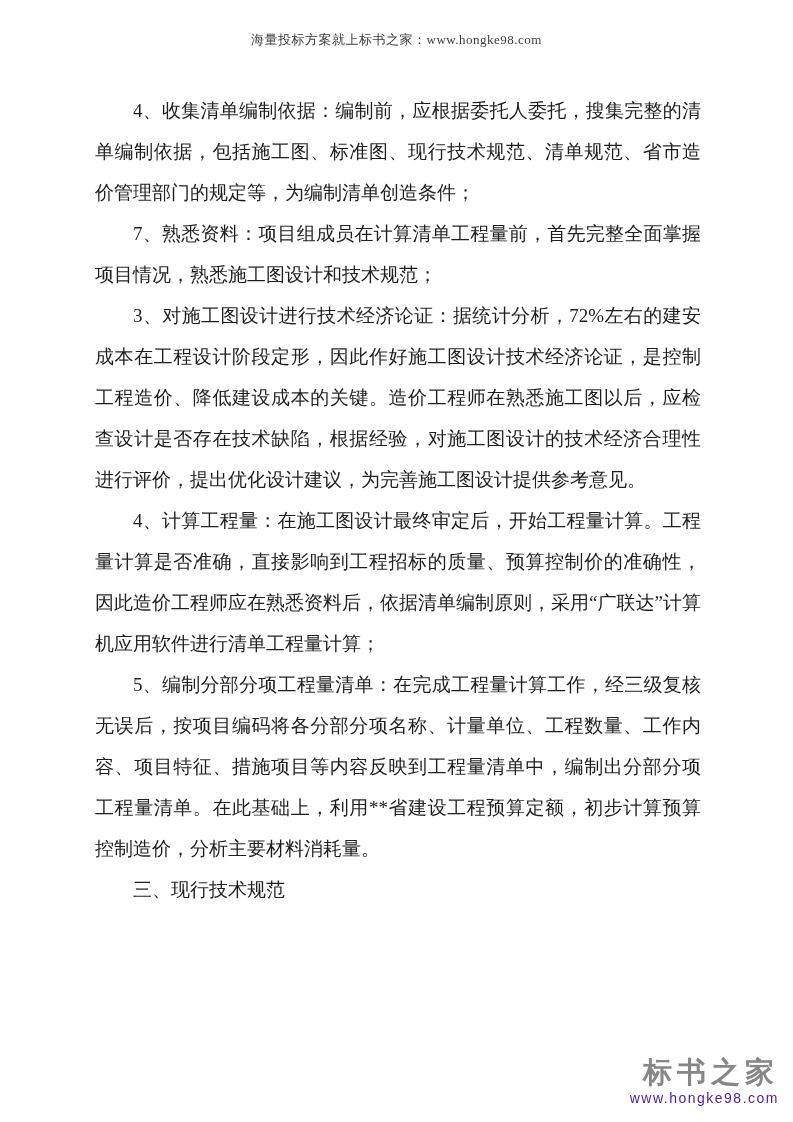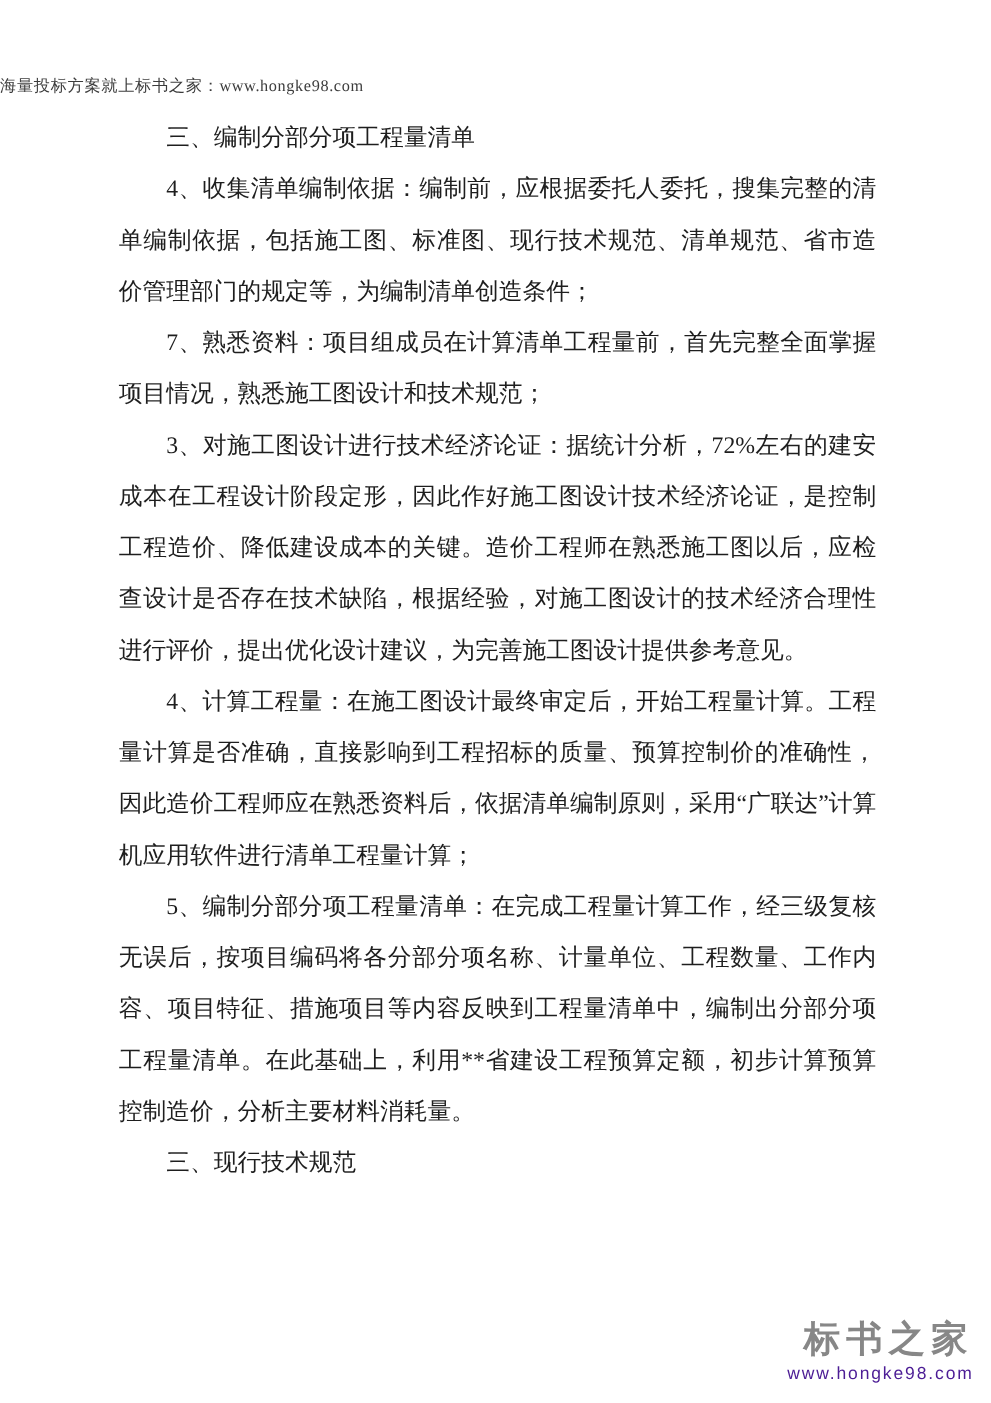--- a/index.html
+++ b/index.html
@@ -10,23 +10,24 @@
   .page {
     position: relative;
     width: 793px;
     height: 1122px;
     background: #ffffff;
     overflow: hidden;
     font-family: "Liberation Serif", "DejaVu Serif", serif;
   }
   .page-header {
     position: absolute;
-    top: 60px;
+    top: 31px;
     left: 0;
     right: 0;
+    text-align: center;
     font-size: 13px;
     letter-spacing: 0.5px;
     color: #3c3c3c;
   }
   .doc-body {
     position: absolute;
     top: 90px;
     left: 95px;
     width: 606px;
     font-size: 19px;
@@ -65,21 +66,20 @@
 </head>
 <body>
 
 <div class="page">
 
   <div class="page-header">
     <span>海量投标方案就上标书之家：www.hongke98.com</span>
   </div>
 
   <div class="doc-body" id="doc-body">
-      <p class="para heading">三、编制分部分项工程量清单</p>
       <p class="para body">4、收集清单编制依据：编制前，应根据委托人委托，搜集完整的清单编制依据，包括施工图、标准图、现行技术规范、清单规范、省市造价管理部门的规定等，为编制清单创造条件；</p>
       <p class="para body">7、熟悉资料：项目组成员在计算清单工程量前，首先完整全面掌握项目情况，熟悉施工图设计和技术规范；</p>
       <p class="para body">3、对施工图设计进行技术经济论证：据统计分析，72%左右的建安成本在工程设计阶段定形，因此作好施工图设计技术经济论证，是控制工程造价、降低建设成本的关键。造价工程师在熟悉施工图以后，应检查设计是否存在技术缺陷，根据经验，对施工图设计的技术经济合理性进行评价，提出优化设计建议，为完善施工图设计提供参考意见。</p>
       <p class="para body">4、计算工程量：在施工图设计最终审定后，开始工程量计算。工程量计算是否准确，直接影响到工程招标的质量、预算控制价的准确性，因此造价工程师应在熟悉资料后，依据清单编制原则，采用“广联达”计算机应用软件进行清单工程量计算；</p>
       <p class="para body">5、编制分部分项工程量清单：在完成工程量计算工作，经三级复核无误后，按项目编码将各分部分项名称、计量单位、工程数量、工作内容、项目特征、措施项目等内容反映到工程量清单中，编制出分部分项工程量清单。在此基础上，利用**省建设工程预算定额，初步计算预算控制造价，分析主要材料消耗量。</p>
       <p class="para heading">三、现行技术规范</p>
     </div>
 
   <div class="watermark">
     <div class="wm-logo">标书之家</div>

